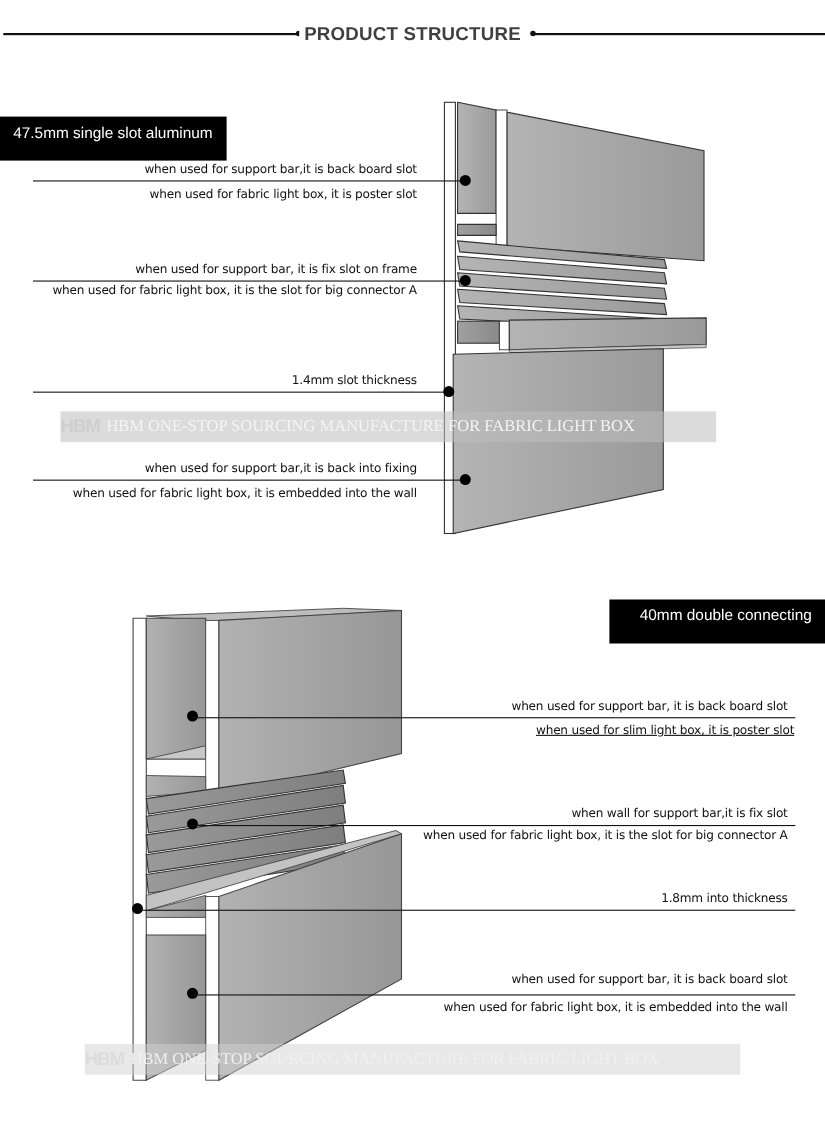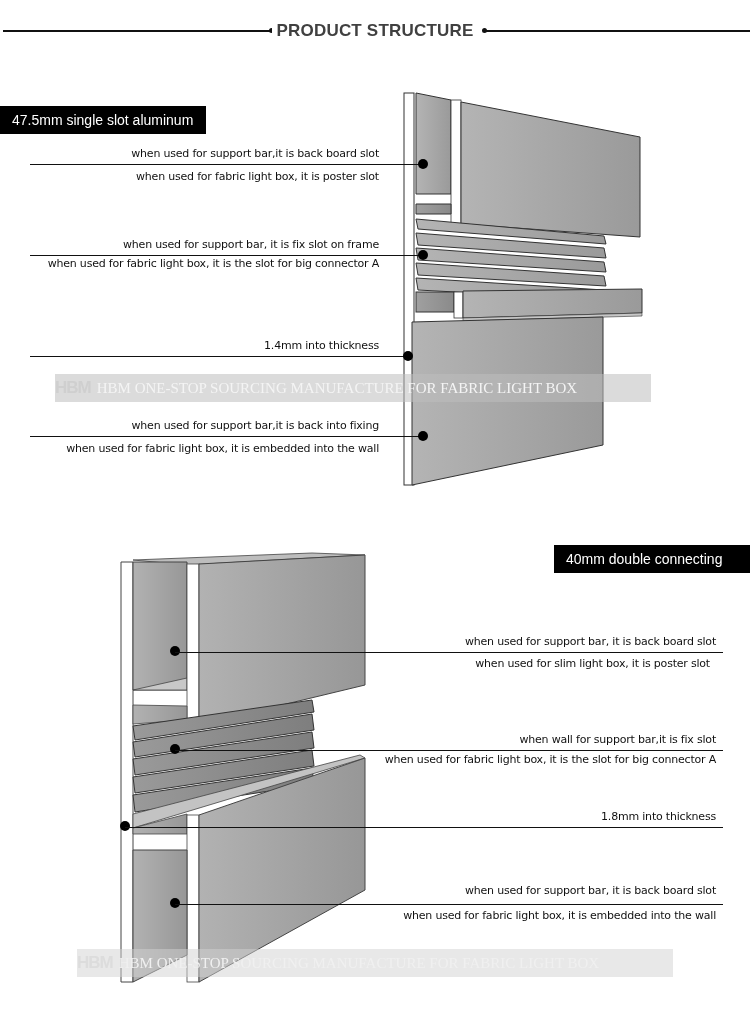--- a/index.html
+++ b/index.html
@@ -5,21 +5,21 @@
     html, body { margin: 0; padding: 0; background: #ffffff; }
     body { width: 750px; height: 1034px; position: relative; overflow: hidden;
            font-family: "Liberation Sans", sans-serif; color: #111; }
     .hr-line { position: absolute; height: 1.5px; background: #111; }
     .title { position: absolute; top: 21px; left: 0; width: 750px; text-align: center;
              font-family: "Liberation Sans", sans-serif; font-weight: bold; font-size: 17px;
              letter-spacing: 0.2px; color: #404040; }
     .title span { background: #fff; padding: 0 4px; position: relative; }
     .dot-sm { position: absolute; width: 5px; height: 5px; border-radius: 50%; background: #111; }
     .badge { position: absolute; background: #000; color: #fff; font-size: 14px;
-             font-family: "Liberation Sans", sans-serif; height: 28px; line-height: 28px;
+             font-family: "Liberation Sans", sans-serif; height: 40px; line-height: 28px;
              padding: 0 12px; box-sizing: border-box; white-space: nowrap; }
     .label { position: absolute; font-family: "DejaVu Sans", sans-serif; font-size: 11px;
              color: #111; white-space: nowrap; text-align: right; letter-spacing: -0.2px; }
     .leader { position: absolute; height: 1px; background: #111; }
     .pin { position: absolute; width: 10px; height: 10px; border-radius: 50%; background: #000; }
     .watermark { position: absolute; height: 28px; background: rgba(190,190,190,0.55);
                  color: #f4f4f4; font-family: "Liberation Serif", serif; font-size: 15px;
                  line-height: 28px; white-space: nowrap; overflow: hidden; }
     .wm-logo { display: inline-block; font-family: "Liberation Sans", sans-serif; font-weight: bold;
                font-size: 17px; letter-spacing: -1px; color: #cfcfcf; margin-right: 6px;
@@ -76,21 +76,21 @@
 <div class="label" style="right:371px; top:147px;">when used for support bar,it is back board slot</div>
 <div class="leader" style="left:30px; top:164px; width:393px;"></div>
 <div class="pin" style="left:418px; top:159px;"></div>
 <div class="label" style="right:371px; top:170px;">when used for fabric light box, it is poster slot</div>
 
 <div class="label" style="right:371px; top:238px;">when used for support bar, it is fix slot on frame</div>
 <div class="leader" style="left:30px; top:255px; width:393px;"></div>
 <div class="pin" style="left:418px; top:250px;"></div>
 <div class="label" style="right:371px; top:257px;">when used for fabric light box, it is the slot for big connector A</div>
 
-<div class="label" style="right:371px; top:339px;">1.4mm into thickness</div>
+<div class="label" style="right:371px; top:339px;">1.4mm slot thickness</div>
 <div class="leader" style="left:30px; top:356px; width:378px;"></div>
 <div class="pin" style="left:403px; top:351px;"></div>
 
 <div class="watermark" style="left:55px; top:374px; width:596px;">
   <span class="wm-logo">HBM</span><span>HBM ONE-STOP SOURCING MANUFACTURE FOR FABRIC LIGHT BOX</span>
 </div>
 
 <div class="label" style="right:371px; top:419px;">when used for support bar,it is back into fixing</div>
 <div class="leader" style="left:30px; top:436px; width:393px;"></div>
 <div class="pin" style="left:418px; top:431px;"></div>
@@ -130,26 +130,26 @@
   <polygon points="133,814 360,755 365,758 133,828" fill="#c3c3c3" stroke="#444" stroke-width="0.8"></polygon>
   <polygon points="133,828 187,814 187,834 133,834" fill="url(#g3)" stroke="#444" stroke-width="0.8"></polygon>
 
   <rect x="187" y="815" width="12" height="167" fill="#fff" stroke="#444" stroke-width="0.8"></rect>
 
   <polygon points="199,815 365,758 365,890 199,982" fill="url(#g3)" stroke="#444" stroke-width="1"></polygon>
 
   <polygon points="133,850 187,850 187,955 133,982" fill="url(#g3)" stroke="#444" stroke-width="1"></polygon>
 </svg>
 
-<div class="badge" style="left:554px; top:545px; width:196px; text-align:left;">40mm double connecting</div>
+<div class="badge" style="left:554px; top:545px; width:196px; text-align:right;">40mm double connecting</div>
 
 <div class="pin" style="left:170px; top:646px;"></div>
 <div class="leader" style="left:175px; top:652px; width:548px;"></div>
 <div class="label" style="right:34px; top:635px;">when used for support bar, it is back board slot</div>
-<div class="label" style="right:40px; top:657px;">when used for slim light box, it is poster slot</div>
+<div class="label" style="right:28px; top:657px;text-decoration:underline;">when used for slim light box, it is poster slot</div>
 
 <div class="pin" style="left:170px; top:744px;"></div>
 <div class="leader" style="left:175px; top:750px; width:548px;"></div>
 <div class="label" style="right:34px; top:733px;">when wall for support bar,it is fix slot</div>
 <div class="label" style="right:34px; top:753px;">when used for fabric light box, it is the slot for big connector A</div>
 
 <div class="pin" style="left:120px; top:821px;"></div>
 <div class="leader" style="left:125px; top:827px; width:598px;"></div>
 <div class="label" style="right:34px; top:810px;">1.8mm into thickness</div>
 

